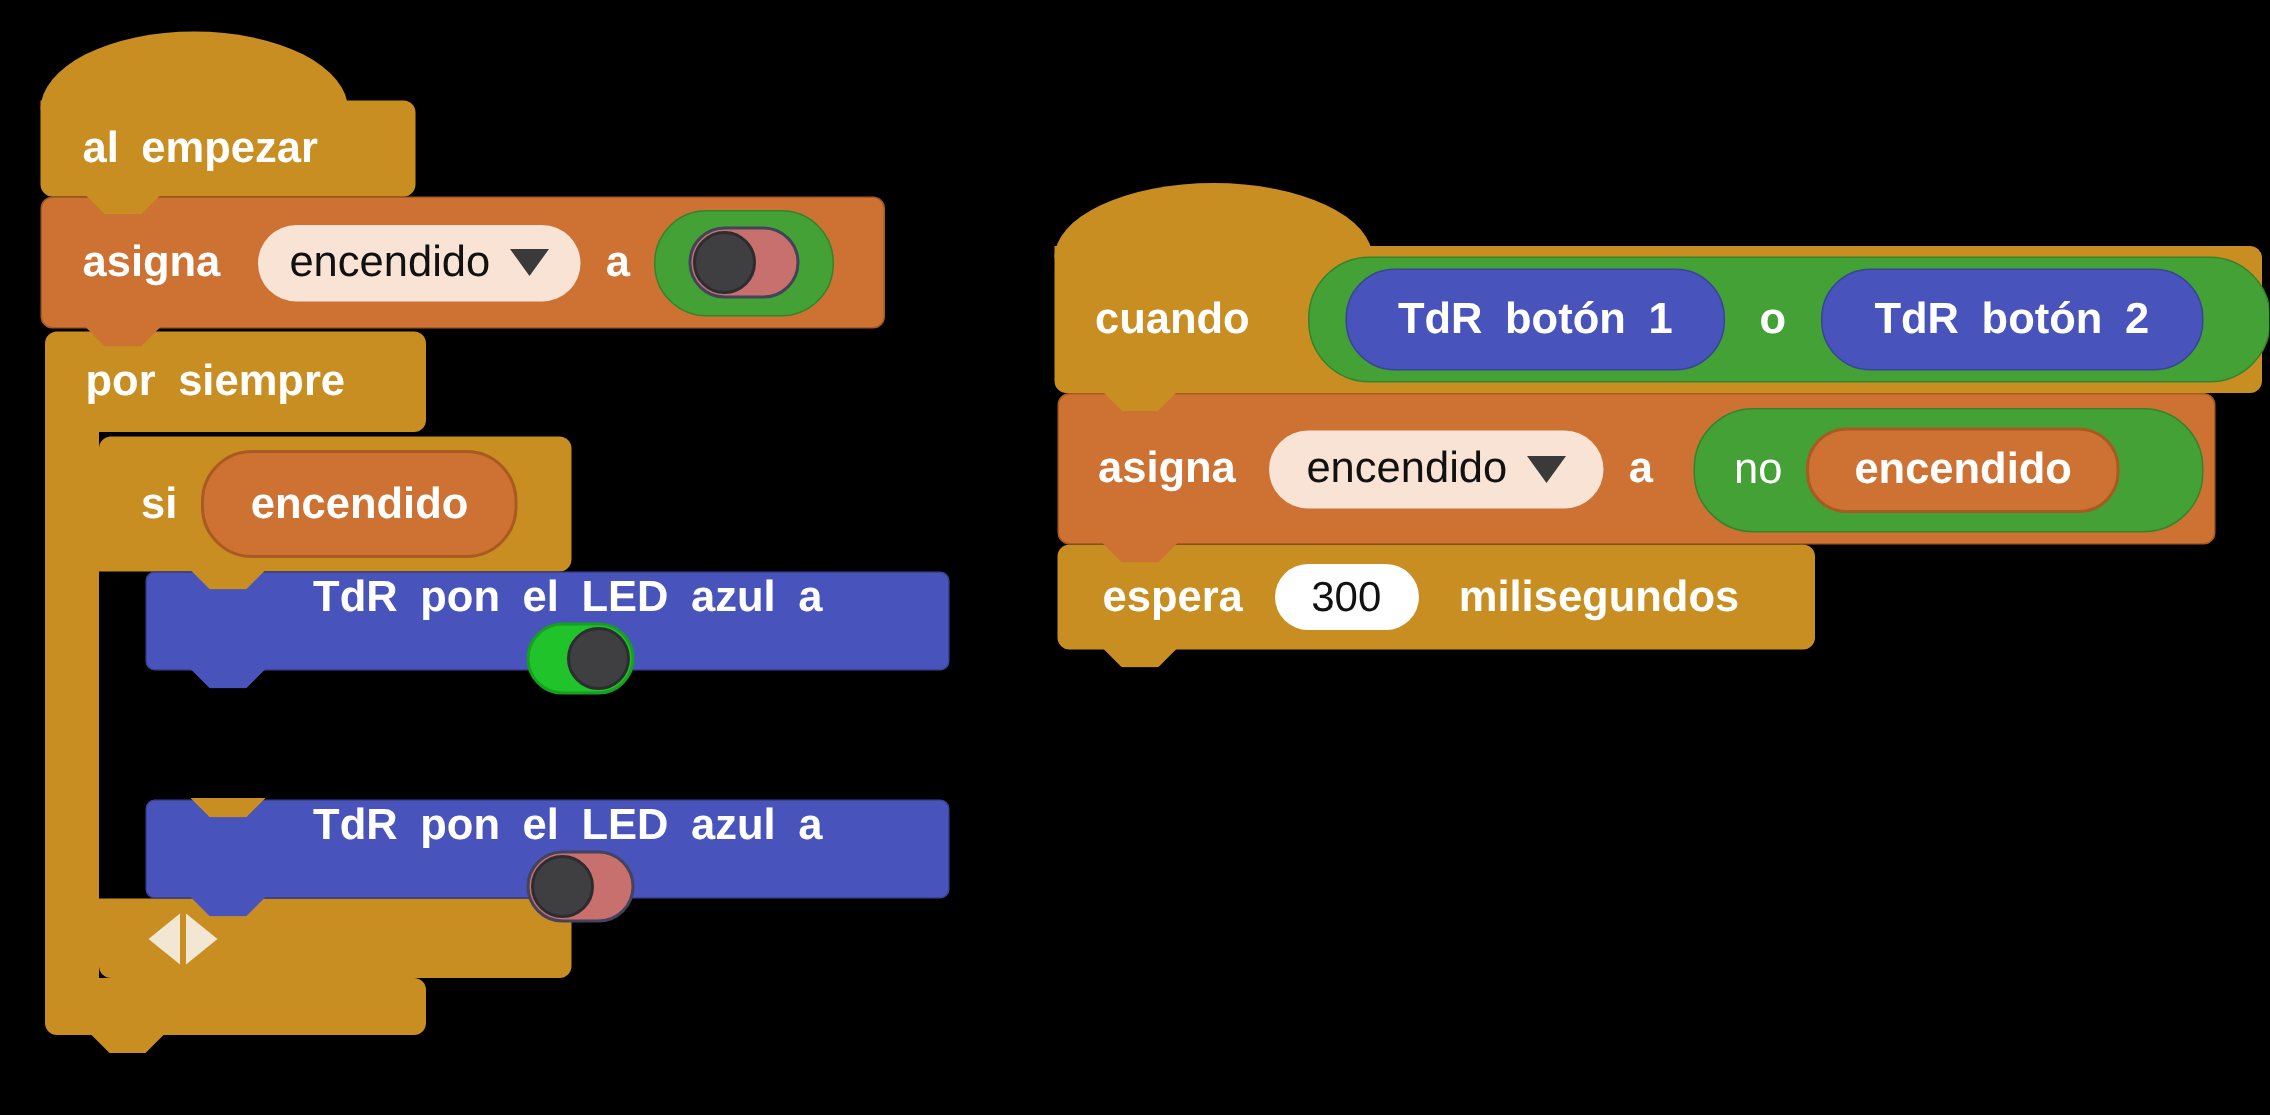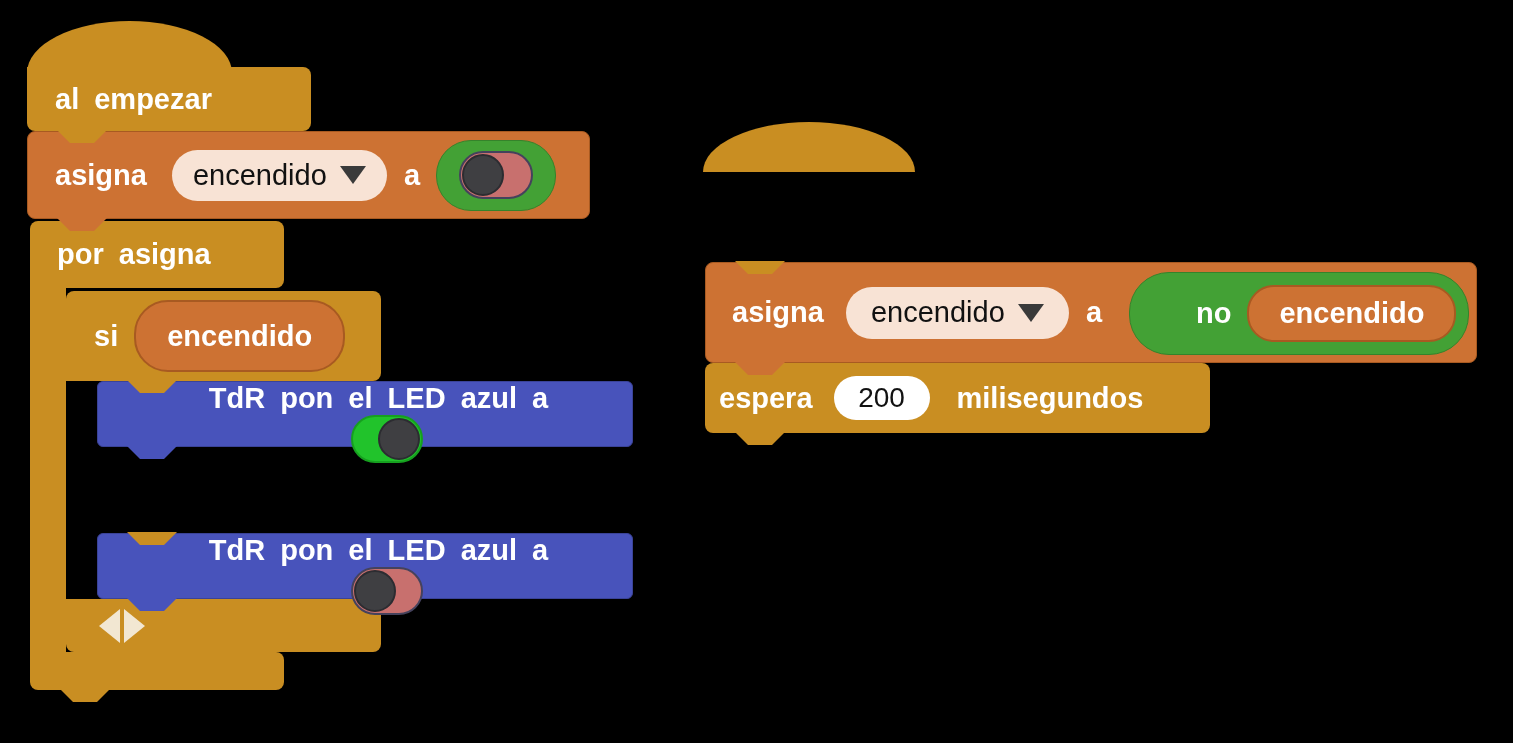--- a/index.html
+++ b/index.html
@@ -81,42 +81,42 @@
     width:0; height:0; border-top:17px solid transparent; border-bottom:17px solid transparent;
     border-left:21px solid var(--arrow_cream);
   }
 </style>
 </head>
 <body>
 
 <div id="canvas">
 
   <div class="dome" style="left:27px; top:21px; width:205px; height:52px;"></div>
-  <div class="blk gold" style="left:27px; top:67px; width:284px; height:64px; border-radius:0 8px 8px 8px; padding-left:28px; z-index:2;">
+  <div class="blk gold" style="left:27px; top:67px; width:250px; height:64px; border-radius:0 8px 8px 8px; padding-left:28px; z-index:2;">
     <span class="lbl">al empezar</span>
   </div>
   <div class="tab gold" style="left:57px; top:130px;"></div>
 
   <div class="blk orange" style="left:27px; top:131px; width:563px; height:88px; border-radius:8px; z-index:1; padding-left:27px;">
     <span class="lbl">asigna</span>
     <span class="dropdown" style="width:215px; height:51px; font-size:29px; margin-left:25px;">
       <span>encendido</span>
       <span class="dd-arrow"></span>
     </span>
     <span class="lbl" style="margin-left:17px;">a</span>
     <span class="bool-wrap" style="width:118px; height:69px; margin-left:16px;">
       <span class="toggle red" style="width:70px; height:44px;">
         <span class="knob left"></span>
       </span>
     </span>
   </div>
   <div class="tab orange" style="left:57px; top:218px;"></div>
 
   <div class="blk gold" style="left:30px; top:221px; width:254px; height:67px; border-radius:8px 8px 8px 0; padding-left:27px;">
-    <span class="lbl">por asigna</span>
+    <span class="lbl">por siempre</span>
   </div>
   <div class="blk gold" style="left:30px; top:288px; width:36px; height:364px;"></div>
   <div class="blk gold" style="left:30px; top:652px; width:254px; height:38px; border-radius:0 8px 8px 8px;"></div>
   <div class="tab gold" style="left:60px; top:689px;"></div>
 
   <div class="blk gold" style="left:66px; top:291px; width:315px; height:90px; border-radius:8px 8px 8px 0; padding-left:28px;">
     <span class="lbl">si</span>
     <span class="var-oval" style="width:207px; height:68px; font-size:29px; margin-left:16px;">
       <span>encendido</span>
     </span>
@@ -142,40 +142,52 @@
   <div class="tab blue" style="left:127px; top:598px;"></div>
 
   <div class="blk gold" style="left:66px; top:599px; width:315px; height:53px; border-radius:0 8px 8px 8px; z-index:1; padding-left:33px;">
     <span class="arrows">
       <span class="tri-l"></span>
       <span class="tri-r"></span>
     </span>
   </div>
 
   <div class="dome" style="left:703px; top:122px; width:212px; height:50px;"></div>
+  <div class="blk gold" style="left:703px; top:164px; width:805px; height:98px; border-radius:0 8px 8px 8px; z-index:2; padding-left:27px;">
+    <span class="lbl">cuando</span>
+    <div class="green-slot" style="left:169px; top:7px; width:616px; height:82px; border-radius:41px; padding-left:24px;">
+      <span class="reporter" style="width:251px; height:66px; font-size:29px;">
+        <span>TdR botón 1</span>
+      </span>
+      <span class="lbl" style="margin:0 23px; color:#fff;">o</span>
+      <span class="reporter" style="width:253px; height:66px; font-size:29px;">
+        <span>TdR botón 2</span>
+      </span>
+    </div>
+  </div>
   <div class="tab gold" style="left:735px; top:261px;"></div>
 
   <div class="blk orange" style="left:705px; top:262px; width:772px; height:101px; border-radius:8px; z-index:1; padding-left:26px;">
     <span class="lbl">asigna</span>
     <span class="dropdown" style="width:223px; height:52px; font-size:29px; margin-left:22px;">
       <span>encendido</span>
       <span class="dd-arrow"></span>
     </span>
     <span class="lbl" style="margin-left:17px;">a</span>
     <div class="green-slot" style="left:423px; top:9px; width:312px; height:81px; border-radius:40px; padding-left:26px;">
-      <span class="lbl" style="color:#fff; font-weight:bold;margin-left:40px;">no</span>
+      <span class="lbl" style="color:#fff; font-weight:normal;">no</span>
       <span class="var-oval" style="width:205px; height:53px; font-size:29px; margin-left:16px; border-radius:27px;">
         <span>encendido</span>
       </span>
     </div>
   </div>
   <div class="tab orange" style="left:735px; top:362px;"></div>
 
-  <div class="blk gold" style="left:705px; top:363px; width:505px; height:70px; border-radius:8px; padding-left:14px;">
+  <div class="blk gold" style="left:705px; top:363px; width:505px; height:70px; border-radius:8px; padding-left:30px;">
     <span class="lbl">espera</span>
     <span class="num-input" style="width:96px; height:44px; margin-left:21px;">
-      <span>200</span>
+      <span>300</span>
     </span>
     <span class="lbl" style="margin-left:27px;">milisegundos</span>
   </div>
   <div class="tab gold" style="left:735px; top:432px;"></div>
 
 </div>
 
 </body></html>

